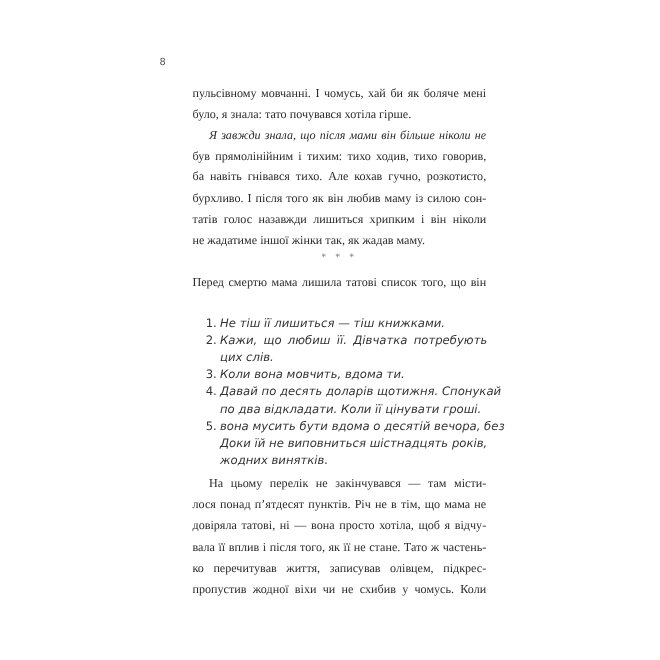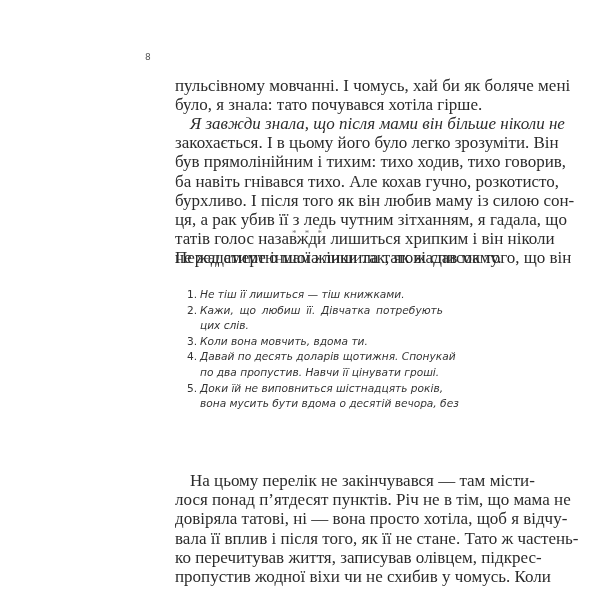--- a/index.html
+++ b/index.html
@@ -8,21 +8,21 @@
     overflow: hidden; color: #2b2b2b;
     font-family: "Liberation Serif", "DejaVu Serif", serif;
   }
   .page { position: absolute; left: 0; top: 0; width: 600px; height: 600px; }
   .page-number {
     position: absolute; left: 145px; top: 52px;
     font-family: "DejaVu Sans", sans-serif; font-size: 9px; color: #555;
   }
   .text-block {
     position: absolute; left: 175px; width: 267px;
-    font-size: 17px; line-height: 19.2px; text-align: justify;
+    font-size: 11px; line-height: 19.2px; text-align: justify;
   }
   .l { display: block; text-align: justify; text-align-last: justify; white-space: nowrap; }
   .l.last { text-align-last: left; }
   .sep {
     position: absolute; left: 175px; width: 267px; top: 228px;
     text-align: center; font-size: 9px; letter-spacing: 3px; color: #777;
   }
   .list {
     position: absolute; left: 187px; top: 287px; width: 256px;
     font-family: "DejaVu Sans", sans-serif; font-style: italic;
@@ -38,25 +38,23 @@
 <div class="page">
   <div class="page-number">8</div>
 
   <div class="text-block" style="top:76px;">
     <span class="l">пульсівному мовчанні. І чомусь, хай би як боляче мені</span>
     <span class="l last">було, я знала: тато почувався хотіла гірше.</span>
   </div>
 
   <div class="text-block" style="top:114px;">
     <span class="l" style="padding-left:15px;font-style:italic;">Я завжди знала, що після мами він більше ніколи не</span>
-    <span class="l">закохається. І в цьому його було легко зрозуміти. Він</span>
     <span class="l">був прямолінійним і тихим: тихо ходив, тихо говорив,</span>
     <span class="l">ба навіть гнівався тихо. Але кохав гучно, розкотисто,</span>
     <span class="l">бурхливо. І після того як він любив маму із силою сон-</span>
-    <span class="l">ця, а рак убив її з ледь чутним зітханням, я гадала, що</span>
     <span class="l">татів голос назавжди лишиться хрипким і він ніколи</span>
     <span class="l last">не жадатиме іншої жінки так, як жадав маму.</span>
   </div>
 
   <div class="sep">* * *</div>
 
   <div class="text-block" style="top:248px;">
     <span class="l">Перед смертю мама лишила татові список того, що він</span>
   </div>
 
@@ -70,30 +68,31 @@
       <span class="l">Кажи, що любиш її. Дівчатка потребують</span>
       <span class="l last">цих слів.</span>
     </li>
     <li>
       <span class="num">3.</span>
       <span class="l last">Коли вона мовчить, вдома ти.</span>
     </li>
     <li>
       <span class="num">4.</span>
       <span class="l">Давай по десять доларів щотижня. Спонукай</span>
-      <span class="l last">по два пропустив. Навчи її цінувати гроші.</span>
+      <span class="l last">по два відкладати. Коли її цінувати гроші.</span>
     </li>
     <li>
       <span class="num">5.</span>
+      <span class="l">вона мусить бути вдома о десятій вечора, без</span>
       <span class="l">Доки їй не виповниться шістнадцять років,</span>
-      <span class="l">вона мусить бути вдома о десятій вечора, без</span>
+      <span class="l last">жодних винятків.</span>
     </li>
   </ol>
 
   <div class="text-block" style="top:431px;">
-    <span class="l" style="padding-left:15px;margin-top:40px;">На цьому перелік не закінчувався — там місти-</span>
+    <span class="l" style="padding-left:15px;">На цьому перелік не закінчувався — там місти-</span>
     <span class="l">лося понад п’ятдесят пунктів. Річ не в тім, що мама не</span>
     <span class="l">довіряла татові, ні — вона просто хотіла, щоб я відчу-</span>
     <span class="l">вала її вплив і після того, як її не стане. Тато ж частень-</span>
     <span class="l">ко перечитував життя, записував олівцем, підкрес-</span>
     <span class="l">пропустив жодної віхи чи не схибив у чомусь. Коли</span>
   </div>
 </div>
 
 </body></html>

